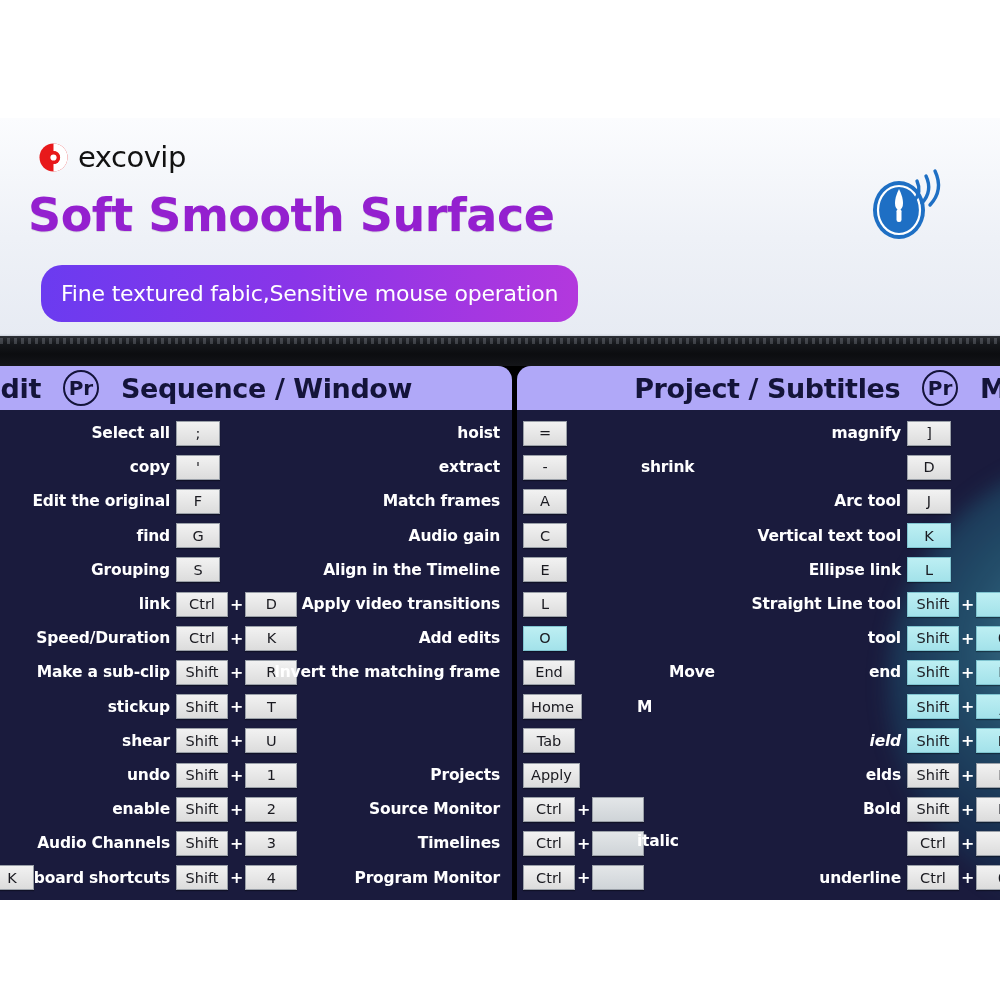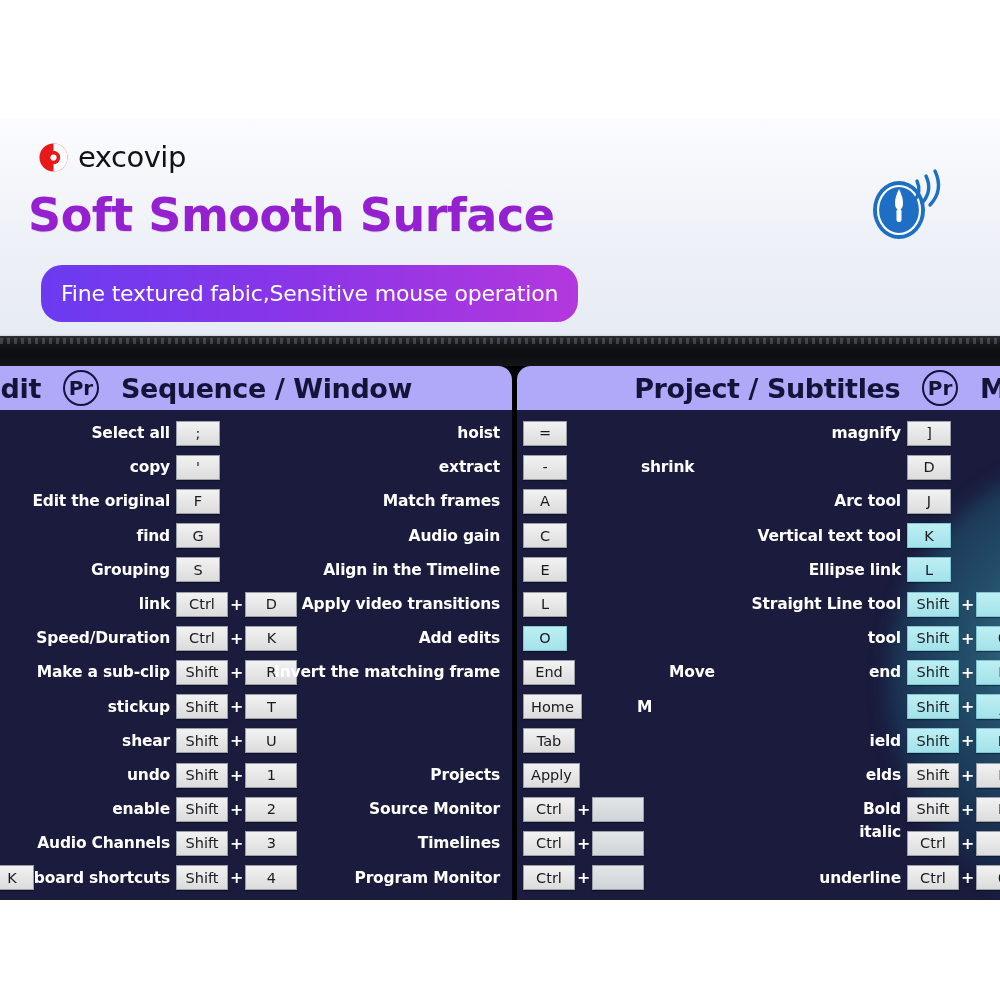--- a/index.html
+++ b/index.html
@@ -444,21 +444,21 @@
           <div class="row keys" style="left: 390px; top: 245.4px;">
             <span class="key lit wide">Shift</span>
             <span class="plus">+</span>
             <span class="key lit wide">F</span>
           </div>
           <div class="row keys" style="left: 390px; top: 279.6px;">
             <span class="key lit wide">Shift</span>
             <span class="plus">+</span>
             <span class="key lit wide">J</span>
           </div>
-          <div class="row" style="left: 120px; top: 313.8px; width: 264px; justify-content: flex-end;">
+          <div class="row" style="left: 120px; top: 313.8px; width: 264px; justify-content: flex-end; font-style: italic;">
             <span class="row-label">ield</span>
           </div>
           <div class="row keys" style="left: 390px; top: 313.8px;">
             <span class="key lit wide">Shift</span>
             <span class="plus">+</span>
             <span class="key lit wide">K</span>
           </div>
           <div class="row" style="left: 120px; top: 348px; width: 264px; justify-content: flex-end;">
             <span class="row-label">elds</span>
           </div>
@@ -468,21 +468,21 @@
             <span class="key wide">L</span>
           </div>
           <div class="row" style="left: 120px; top: 382.2px; width: 264px; justify-content: flex-end;">
             <span class="row-label">Bold</span>
           </div>
           <div class="row keys" style="left: 390px; top: 382.2px;">
             <span class="key wide">Shift</span>
             <span class="plus">+</span>
             <span class="key wide">P</span>
           </div>
-          <div class="row" style="left: 120px; top: 405px; width: 264px; justify-content: flex-end;">
+          <div class="row" style="left: 120px; top: 414px; width: 264px; ">
             <span class="row-label">italic</span>
           </div>
           <div class="row keys" style="left: 390px; top: 416.4px;">
             <span class="key wide">Ctrl</span>
             <span class="plus">+</span>
             <span class="key wide">'</span>
           </div>
           <div class="row" style="left: 120px; top: 450.6px; width: 264px; justify-content: flex-end;">
             <span class="row-label">underline</span>
           </div>

